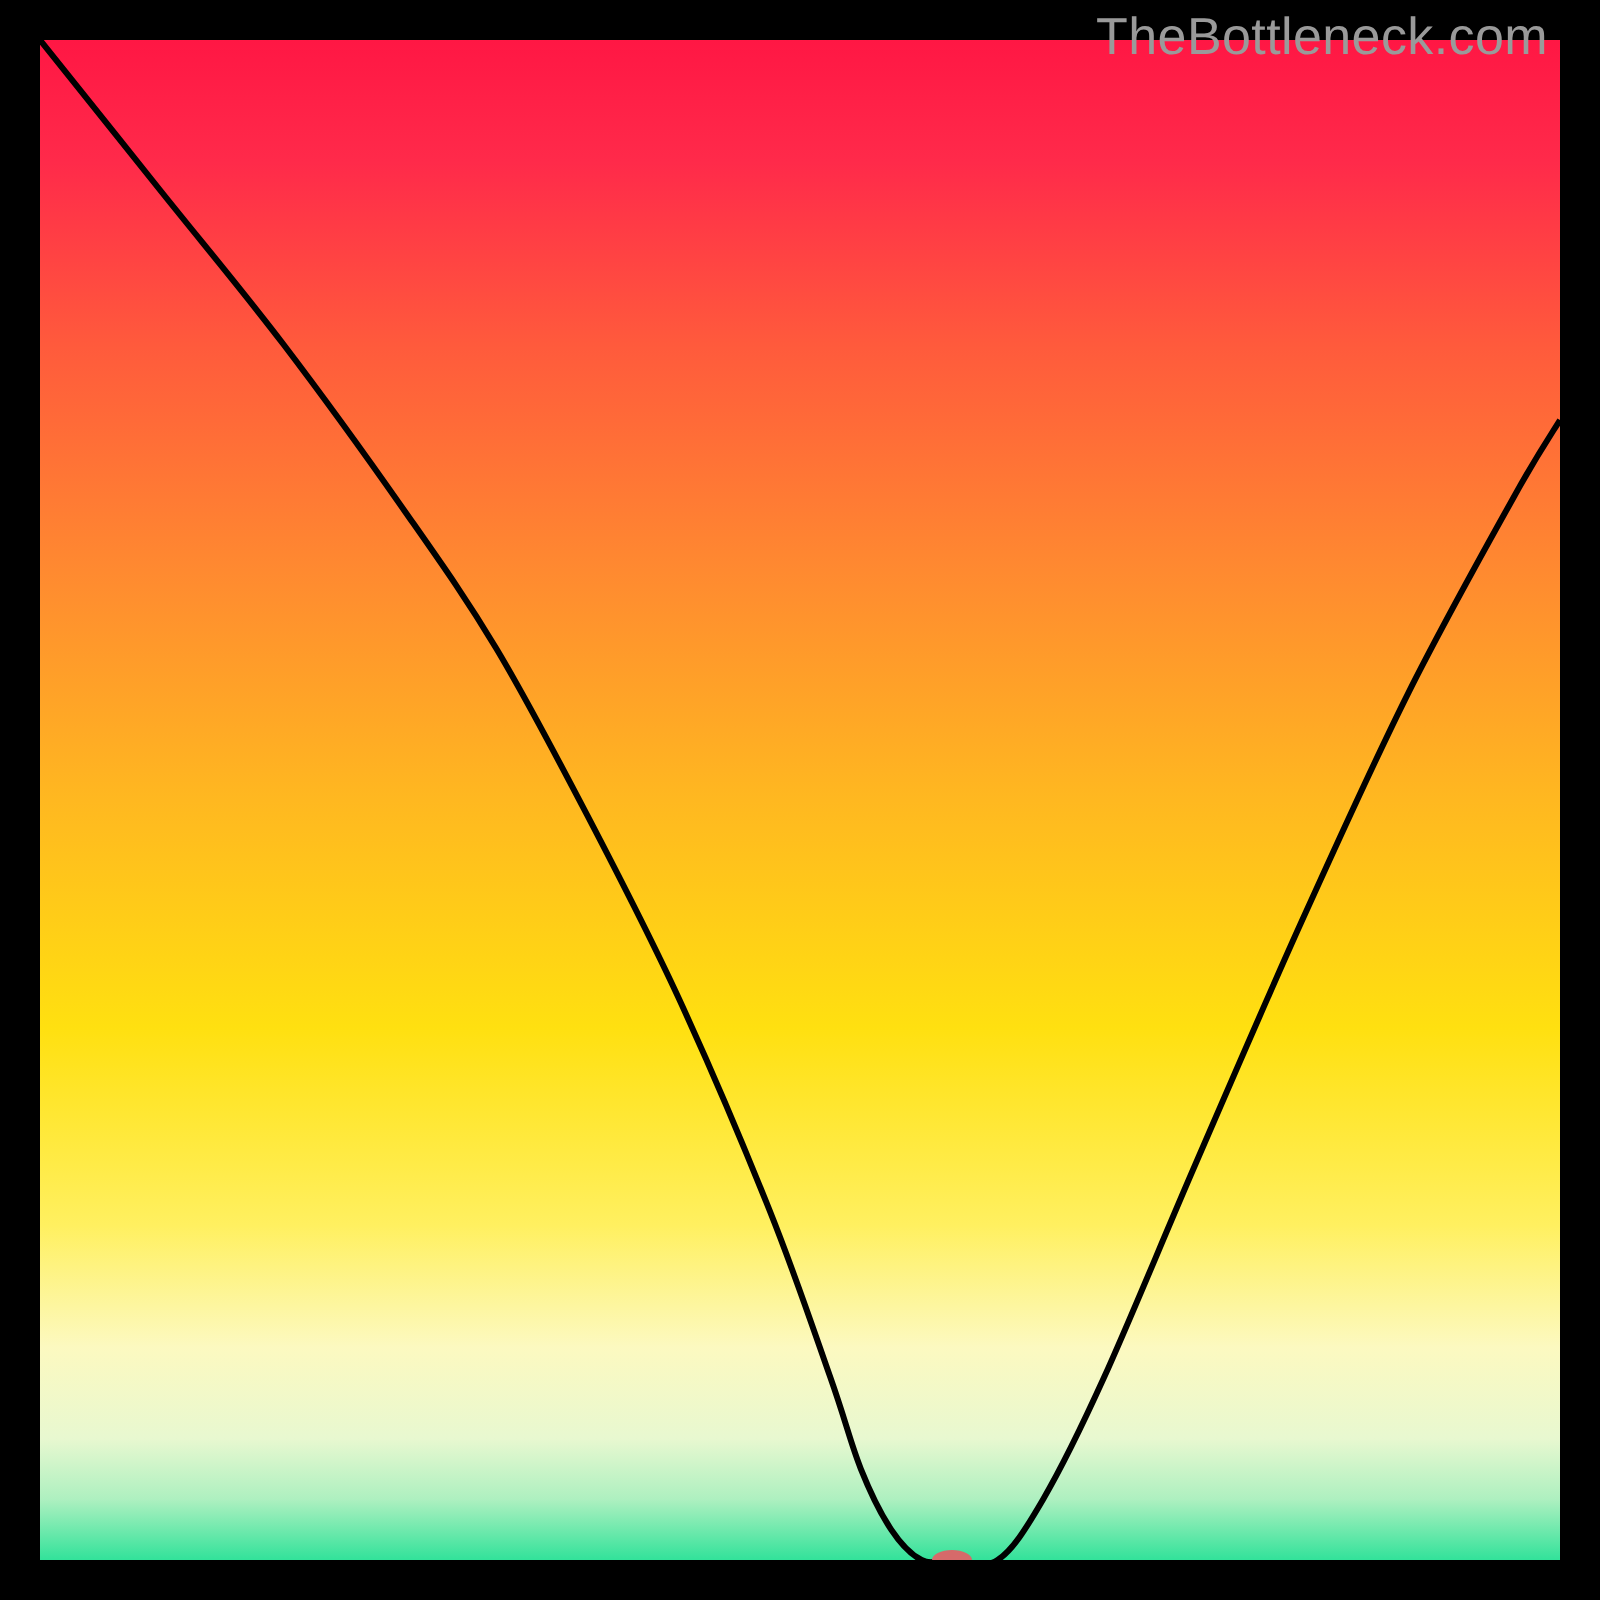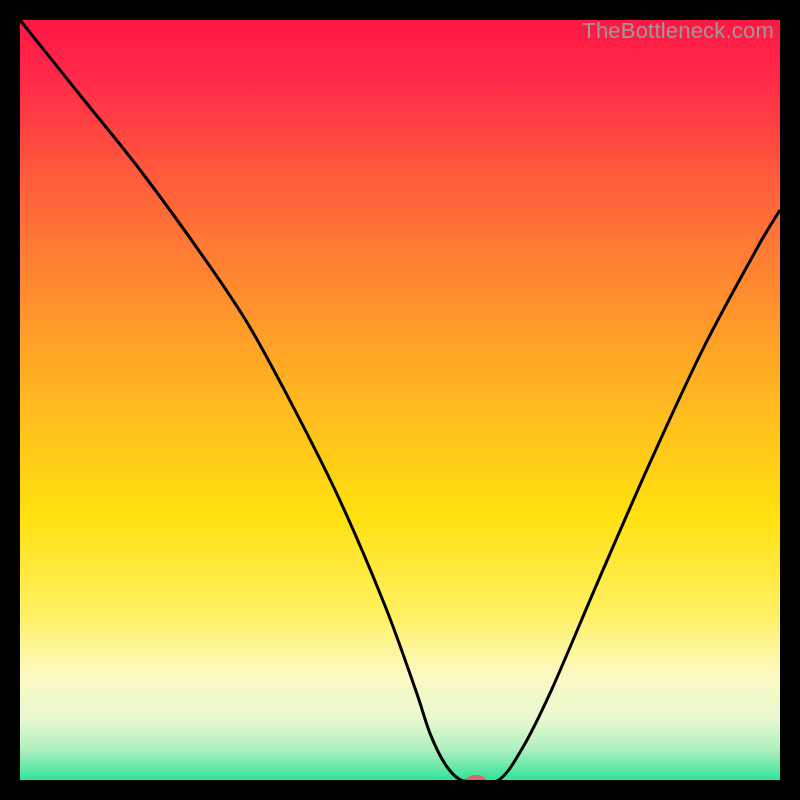--- a/index.html
+++ b/index.html
@@ -14,24 +14,24 @@
   .plot-area {
     position: absolute;
     left: 20px;
     top: 20px;
     width: 760px;
     height: 760px;
     overflow: hidden;
   }
   .watermark {
     position: absolute;
-    top: 18px;
+    top: 3px;
     right: 26px;
     color: #9a9a9a;
-    font-size: 22px;
+    font-size: 26px;
     font-weight: 500;
     letter-spacing: 0.2px;
     z-index: 10;
   }
   svg {
     display: block;
   }
   .marker {
     fill: #d66a6a;
     stroke: none;

